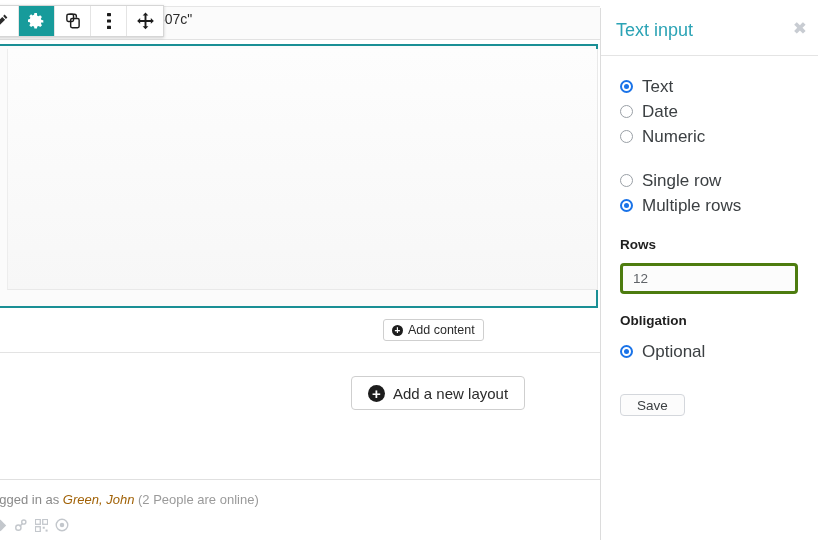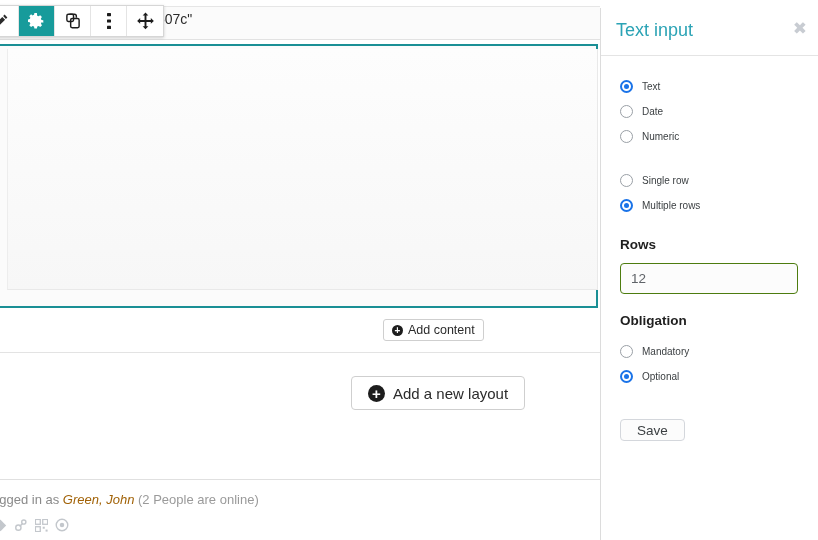--- a/index.html
+++ b/index.html
@@ -286,28 +286,28 @@
   }
   .radio-dot.checked::after {
     content: "";
     position: absolute;
     left: 2px; top: 2px;
     width: 5px; height: 5px;
     border-radius: 50%;
     background: #1a73e8;
   }
   .radio-label {
-    font-size: 10px;
+    font-size: 17px;
     color: #3c4043;
     font-family: "Liberation Sans", sans-serif;
   }
   .text-input {
     width: 178px;
     height: 31px;
-    border: 1px solid #4d7c0f;
+    border: 3px solid #4d7c0f;
     border-radius: 4px;
     background: #fcfcfc;
     color: #5f6368;
     font-size: 13.5px;
     padding: 0 10px;
     box-sizing: border-box;
     font-family: "Liberation Sans", sans-serif;
     outline: none;
   }
   .save-button {
@@ -483,24 +483,20 @@
     <div class="group">
       <div class="group-label">Rows</div>
       <input class="text-input" type="text" value="12" style="">
     </div>
 
     
     <div class="group">
       <div class="group-label">Obligation</div>
 
       <div class="radio-row">
-        <span class="radio-dot"></span>
-        <span class="radio-label">Mandatory</span>
-      </div>
-      <div class="radio-row">
         <span class="radio-dot checked"></span>
         <span class="radio-label">Optional</span>
       </div>
     </div>
 
     <button class="save-button">Save</button>
 
   </div>
 </div>
 

